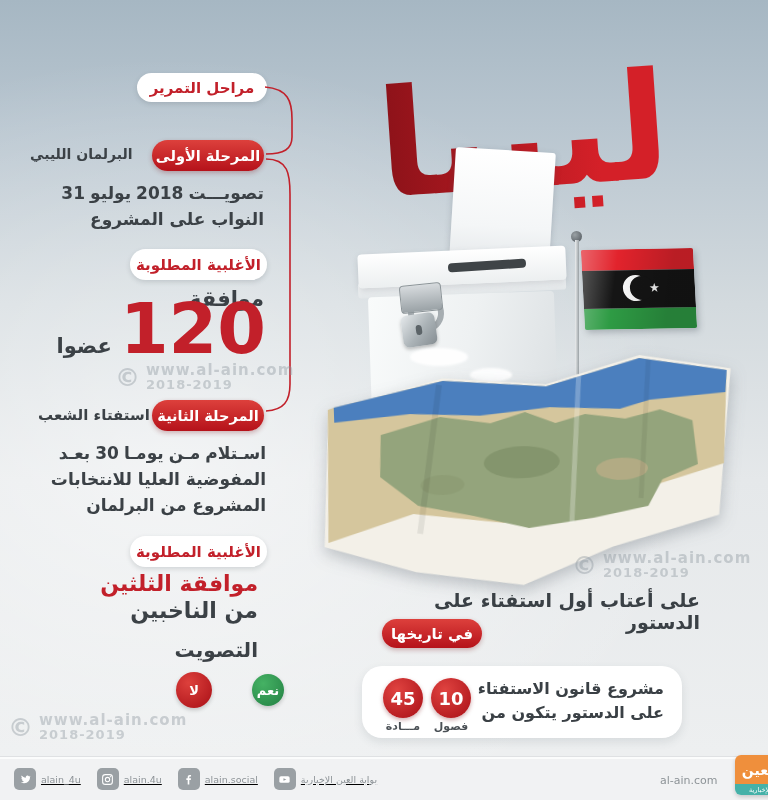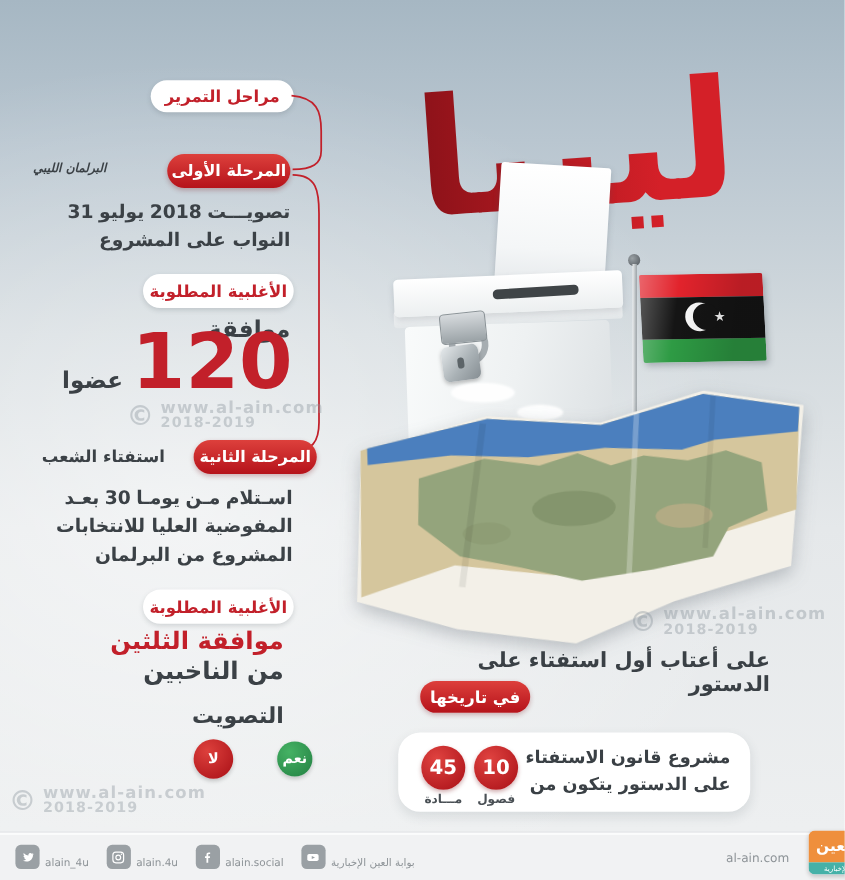--- a/index.html
+++ b/index.html
@@ -103,21 +103,21 @@
     background:radial-gradient(circle at 35% 30%,#e04340,#a80f16);display:flex;align-items:center;
     justify-content:center;color:#fff;font-weight:bold;font-size:18px;
     box-shadow:0 2px 4px rgba(120,20,25,.35);}
   .num-label{position:absolute;width:56px;text-align:center;font-size:11px;font-weight:bold;
     color:#4a5055;direction:rtl;}
 
   
   .footer{left:0;top:757px;width:768px;height:43px;background:#f1f2f3;
     border-top:2px solid #fbfcfc;box-shadow:0 -1px 0 #dfe1e3;z-index:8;}
   .social-row{position:absolute;left:14px;top:9px;display:flex;align-items:center;gap:16px;}
-  .social-item{display:flex;align-items:flex-end;gap:5px;}
+  .social-item{display:flex;align-items:center;gap:5px;text-decoration:underline;}
   .social-icon{width:22px;height:22px;border-radius:5px;background:#9aa0a4;display:flex;
     align-items:center;justify-content:center;}
   .social-label{font-size:9.5px;color:#8d9397;}
   .site-link{position:absolute;left:660px;top:15px;font-size:11px;color:#8d9397;}
   .alain-logo{position:absolute;left:712px;top:-4px;width:50px;height:40px;border-radius:6px;
     overflow:hidden;box-shadow:0 2px 4px rgba(0,0,0,.18);margin-left:23px;}
   .alain-logo .orange{height:29px;background:#ef8f3c;color:#fff;font-weight:bold;font-size:14px;
     display:flex;align-items:center;justify-content:center;direction:rtl;}
   .alain-logo .teal{height:11px;background:#45b1a8;color:#fff;font-size:6.5px;display:flex;
     align-items:center;justify-content:center;direction:rtl;}
@@ -169,21 +169,21 @@
   </div>
 
   <div class="abs pill white" style="left:137px;top:73px;width:130px;height:29px;font-size:15px;">مراحل التمرير</div>
 
   <svg class="connector">
     <path d="M 17 9 C 40 11 44 23 44 41 L 44 59 C 44 71 36 76 18 76"></path>
     <path d="M 18 81 C 40 81 42 96 42 116 L 42 306 C 42 323 36 332 18 333"></path>
   </svg>
 
   <div class="abs pill red" style="left:152px;top:140px;width:112px;height:31px;font-size:14.5px;">المرحلة الأولى</div>
-  <div class="abs bold dark rtl" style="left:30px;top:146px;width:118px;font-size:11px;text-align:left;font-style:italic;">البرلمان الليبي</div>
+  <div class="abs bold dark rtl" style="left:30px;top:146px;width:118px;font-size:14px;text-align:left;">البرلمان الليبي</div>
 
   <div class="abs txt" style="left:40px;top:180px;width:224px;">
     <div class="seg-row"><span>31</span><span>يوليو</span><span>2018</span><span>تصويـــت</span></div>
     <div class="rtl">النواب على المشروع</div>
   </div>
 
   <div class="abs pill white" style="left:130px;top:249px;width:137px;height:31px;font-size:15px;">الأغلبية المطلوبة</div>
   <div class="abs bold dark rtl" style="left:100px;top:287px;width:164px;font-size:21px;text-align:right;">موافقة</div>
   <div class="abs rtl" style="left:90px;top:300px;width:176px;display:flex;align-items:baseline;gap:8px;">
     <span style="font-size:70px;font-weight:bold;color:#c2202a;line-height:58px;">120</span>
@@ -191,21 +191,21 @@
   </div>
 
   <div class="abs wm" style="left:115px;top:362px;">
     <span class="cp">©</span>
     <span>
         <span class="l1" style="display:block;">www.al-ain.com</span>
         <span class="l2" style="display:block;">2018-2019</span>
       </span>
   </div>
 
-  <div class="abs pill red" style="left:152px;top:400px;width:112px;height:31px;font-size:14.5px;margin-left:24px;">المرحلة الثانية</div>
+  <div class="abs pill red" style="left:152px;top:400px;width:112px;height:31px;font-size:14.5px;">المرحلة الثانية</div>
   <div class="abs bold dark rtl" style="left:38px;top:406px;width:122px;font-size:15px;text-align:left;">استفتاء الشعب</div>
 
   <div class="abs txt" style="left:26px;top:440px;width:240px;">
     <div class="seg-row"><span>بعـد</span><span>30</span><span>يومـا</span><span>مـن</span><span>اسـتلام</span></div>
     <div class="rtl">المفوضية العليا للانتخابات</div>
     <div class="rtl">المشروع من البرلمان</div>
   </div>
 
   <div class="abs pill white" style="left:130px;top:536px;width:137px;height:31px;font-size:15px;">الأغلبية المطلوبة</div>
   <div class="abs bold rtl" style="left:90px;top:571px;width:168px;font-size:22px;color:#c2202a;text-align:right;">موافقة الثلثين</div>

